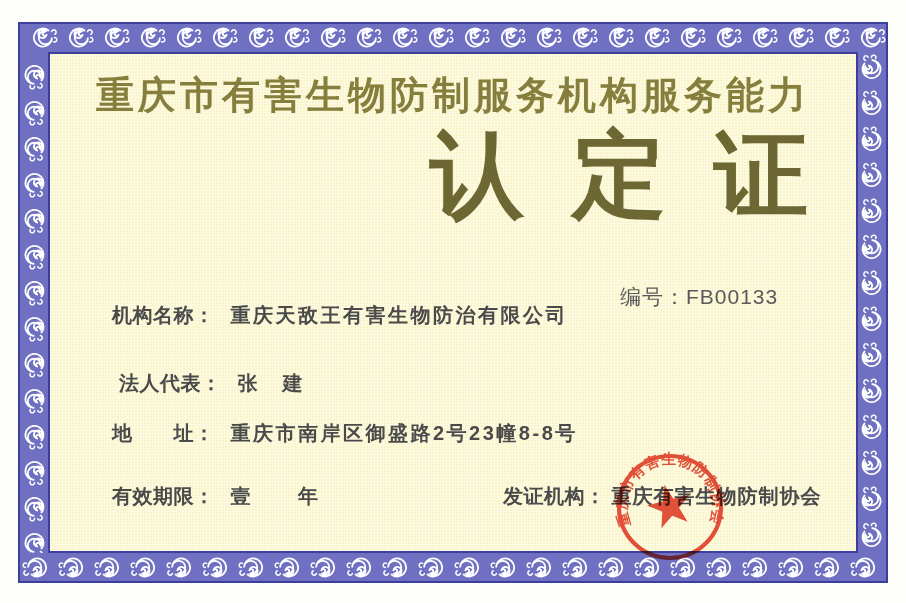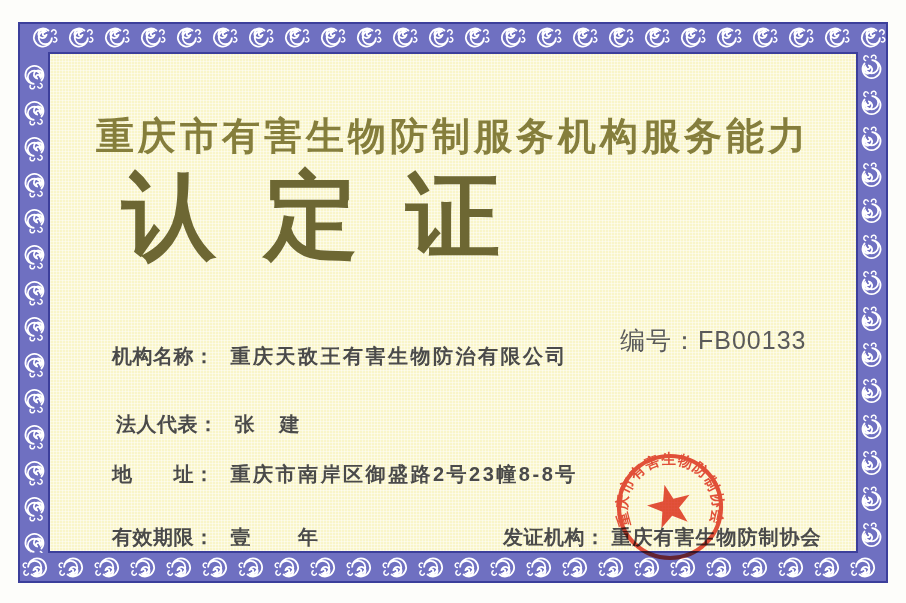--- a/index.html
+++ b/index.html
@@ -24,45 +24,45 @@
   .inner{
     position:absolute;left:28px;top:28px;right:28px;bottom:28px;
     border:2px solid #3c3f9b;
     background-color:#f9f5c9;
     background-image:
       repeating-linear-gradient(0deg, rgba(255,255,255,.45) 0 1px, rgba(255,255,255,0) 1px 3px),
       repeating-linear-gradient(90deg, rgba(255,255,255,.45) 0 1px, rgba(255,255,255,0) 1px 3px);
   }
 
   
-  .content{position:absolute;inset:0;z-index:2;margin-top:41px;}
+  .content{position:absolute;inset:0;z-index:2;}
   .title{
     position:absolute;left:50px;right:50px;top:70px;
     text-align:center;
     font-size:38px;font-weight:700;letter-spacing:4px;
     color:#857e3c;white-space:nowrap;
   }
   .subtitle{
     position:absolute;left:50px;right:50px;top:112px;
-    text-align:left;
+    text-align:right;
     font-family:"Liberation Serif","DejaVu Serif",serif;
     font-size:94px;font-weight:700;
-    letter-spacing:48px;padding-left:72px;
+    letter-spacing:48px;padding-left:48px;
     color:#6d6733;white-space:nowrap;
   }
   .serial{
     position:absolute;left:620px;top:283px;
-    font-size:25px;color:#5a5a5a;letter-spacing:1px;font-weight:500;
+    font-size:21px;color:#5a5a5a;letter-spacing:1px;font-weight:500;
     white-space:nowrap;
   }
   .frow{position:absolute;white-space:nowrap;font-size:20px;color:#4a4a4a;font-weight:600;}
   .flabel{display:inline-block;min-width:102px;letter-spacing:.5px;}
   .fvalue{margin-left:16px;letter-spacing:2.5px;}
   .row-name{left:112px;top:302px;}
-  .row-legal{left:104px;top:370px;padding-left:12px;}
+  .row-legal{left:119px;top:370px;}
   .row-addr{left:112px;top:420px;}
   .row-valid{left:112px;top:483px;}
   .row-issuer{left:503px;top:483px;}
   .row-issuer .fvalue{margin-left:6px;letter-spacing:1px;}
   .row-date{left:503px;top:518px;}
   .row-date .fvalue{margin-left:6px;letter-spacing:1px;}
 
   
   .seal{
     position:absolute;left:594px;top:431px;z-index:3;

